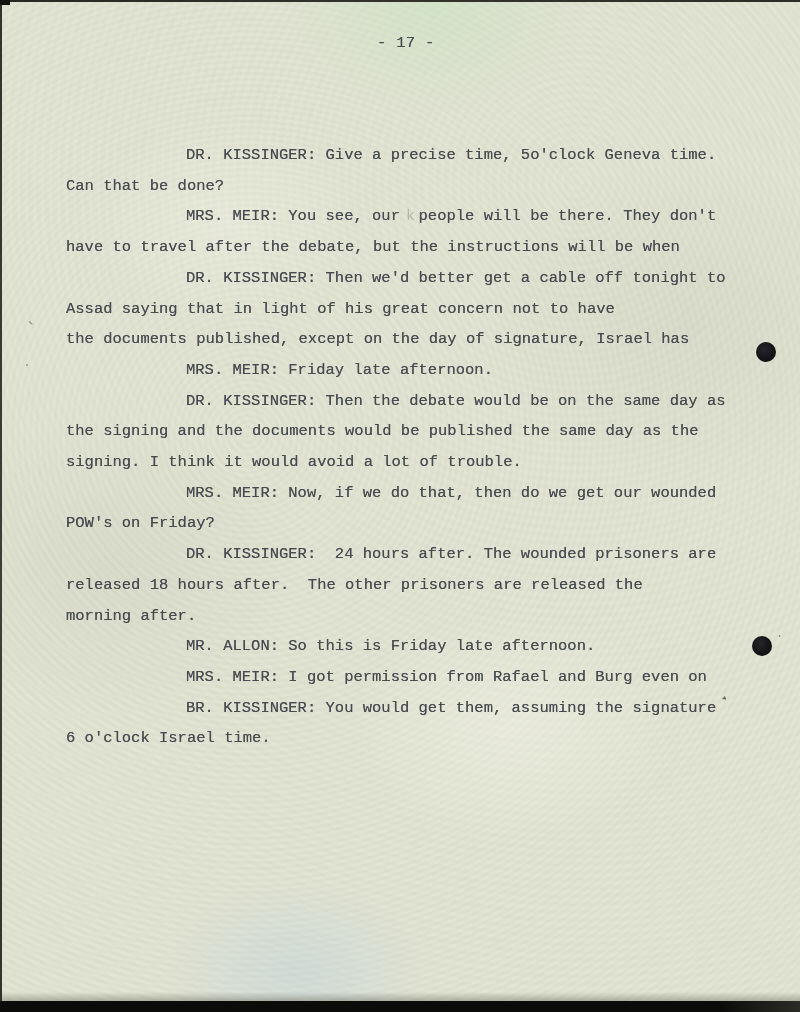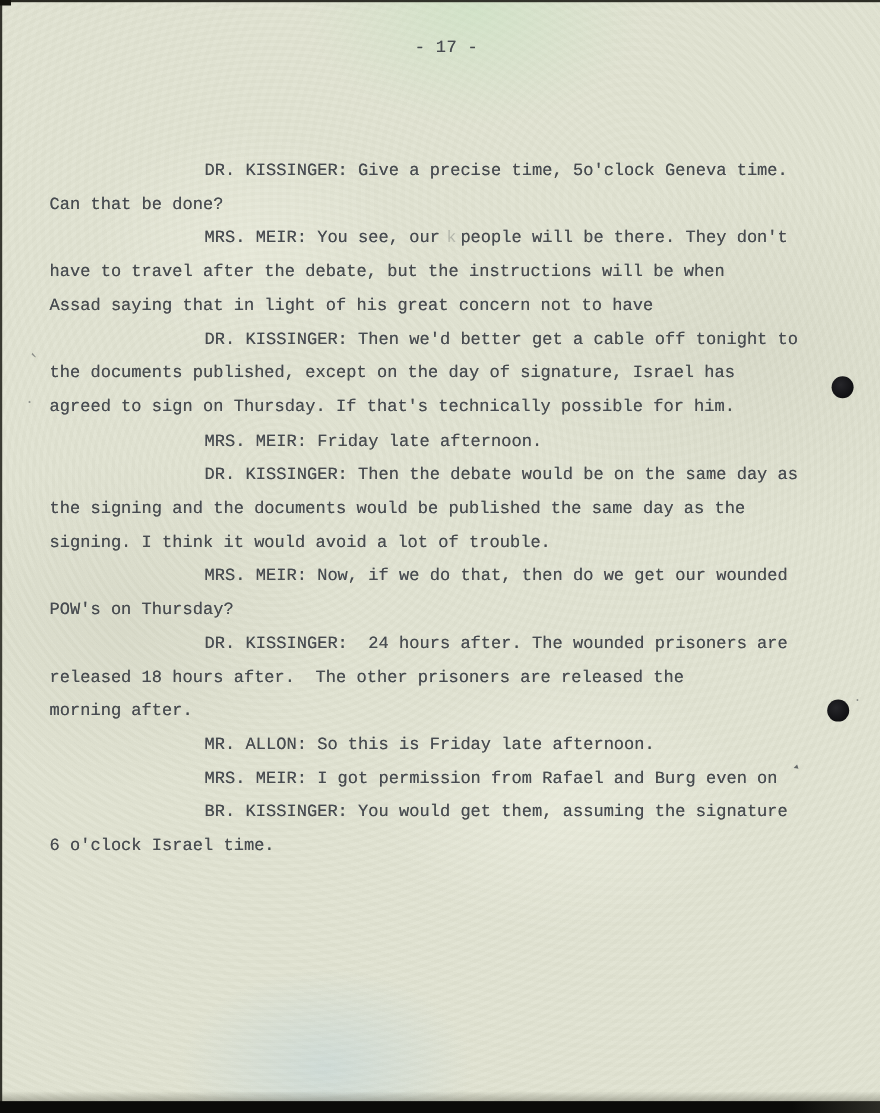--- a/index.html
+++ b/index.html
@@ -57,21 +57,21 @@
     text-shadow: 0 0 0.6px rgba(71,75,80,0.75);
   }
   .transcript {
     position: absolute;
     top: 140px; left: 0; width: 800px;
     color: var(--ink, #474b50);
     font-size: 15.5px;
     line-height: 30.7px;
     text-shadow: 0 0 0.6px rgba(71,75,80,0.75);
   }
-  .line { white-space: pre; padding-left: 45px; }
+  .line { white-space: pre; padding-left: 66px; }
   .line.indent { padding-left: 186px; }
   .hole {
     position: absolute;
     border-radius: 50%;
     background: radial-gradient(circle at 40% 38%, #26262a 0%, #131316 60%, #0a0a0c 100%);
   }
   .artifact {
     position: absolute;
     color: var(--ink, #474b50);
     white-space: pre;
@@ -81,30 +81,29 @@
 </head>
 <body>
 
 <div class="page">
   <div class="page-number">- 17 -</div>
   <div class="transcript" id="transcript">
       <div class="line indent">DR. KISSINGER: Give a precise time, 5o'clock Geneva time.</div>
       <div class="line">Can that be done?</div>
       <div class="line indent">MRS. MEIR: You see, our  people will be there. They don't</div>
       <div class="line">have to travel after the debate, but the instructions will be when</div>
+      <div class="line indent">DR. KISSINGER: Then we'd better get a cable off tonight to</div>
       <div class="line">Assad saying that in light of his great concern not to have</div>
-      <div class="line indent">DR. KISSINGER: Then we'd better get a cable off tonight to</div>
       <div class="line">the documents published, except on the day of signature, Israel has</div>
-      <div class="line">agreed to sign on Thursday. If that's technically possible for him.</div>
       <div class="line indent">MRS. MEIR: Friday late afternoon.</div>
       <div class="line indent">DR. KISSINGER: Then the debate would be on the same day as</div>
       <div class="line">the signing and the documents would be published the same day as the</div>
       <div class="line">signing. I think it would avoid a lot of trouble.</div>
       <div class="line indent">MRS. MEIR: Now, if we do that, then do we get our wounded</div>
-      <div class="line">POW's on Thursday?</div>
+      <div class="line">POW's on Friday?</div>
       <div class="line indent">DR. KISSINGER:  24 hours after. The wounded prisoners are</div>
       <div class="line">released 18 hours after.  The other prisoners are released the</div>
       <div class="line">morning after.</div>
       <div class="line indent">MR. ALLON: So this is Friday late afternoon.</div>
       <div class="line indent">MRS. MEIR: I got permission from Rafael and Burg even on</div>
       <div class="line indent">BR. KISSINGER: You would get them, assuming the signature</div>
       <div class="line">6 o'clock Israel time.</div>
     </div>
   <div id="holes">
       <div class="hole" style="left: 756px; top: 342px; height: 20px; width: 20px;"></div>

